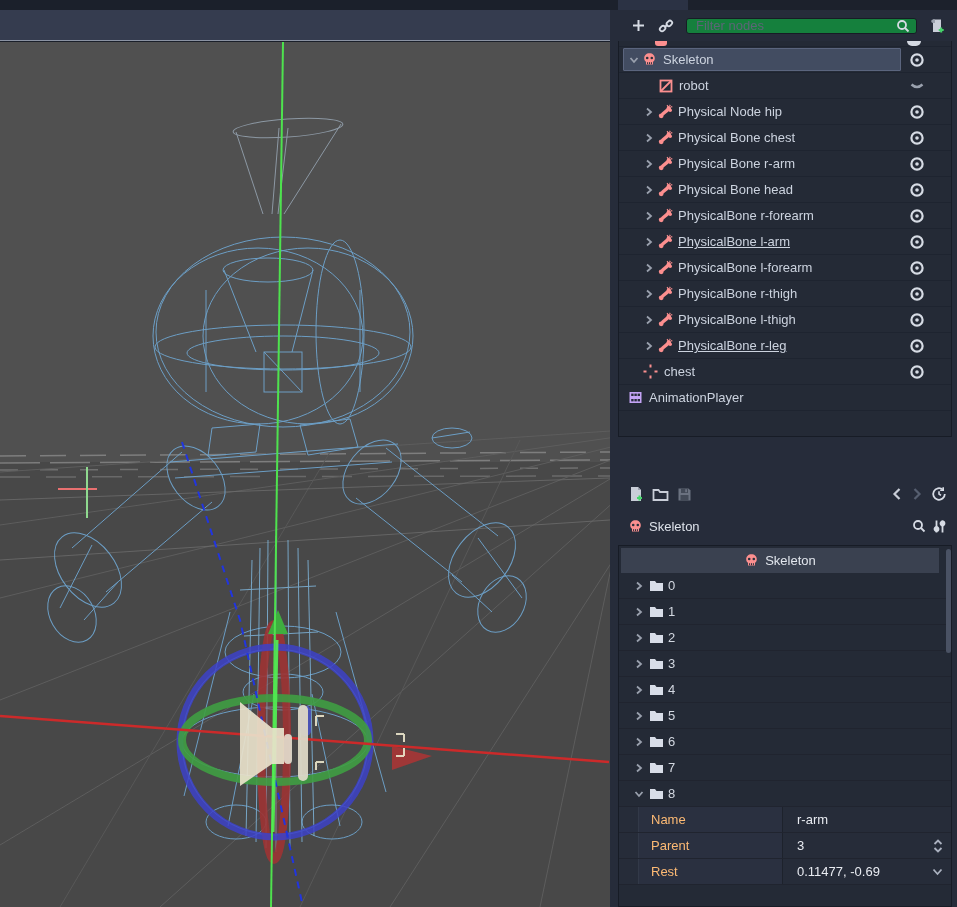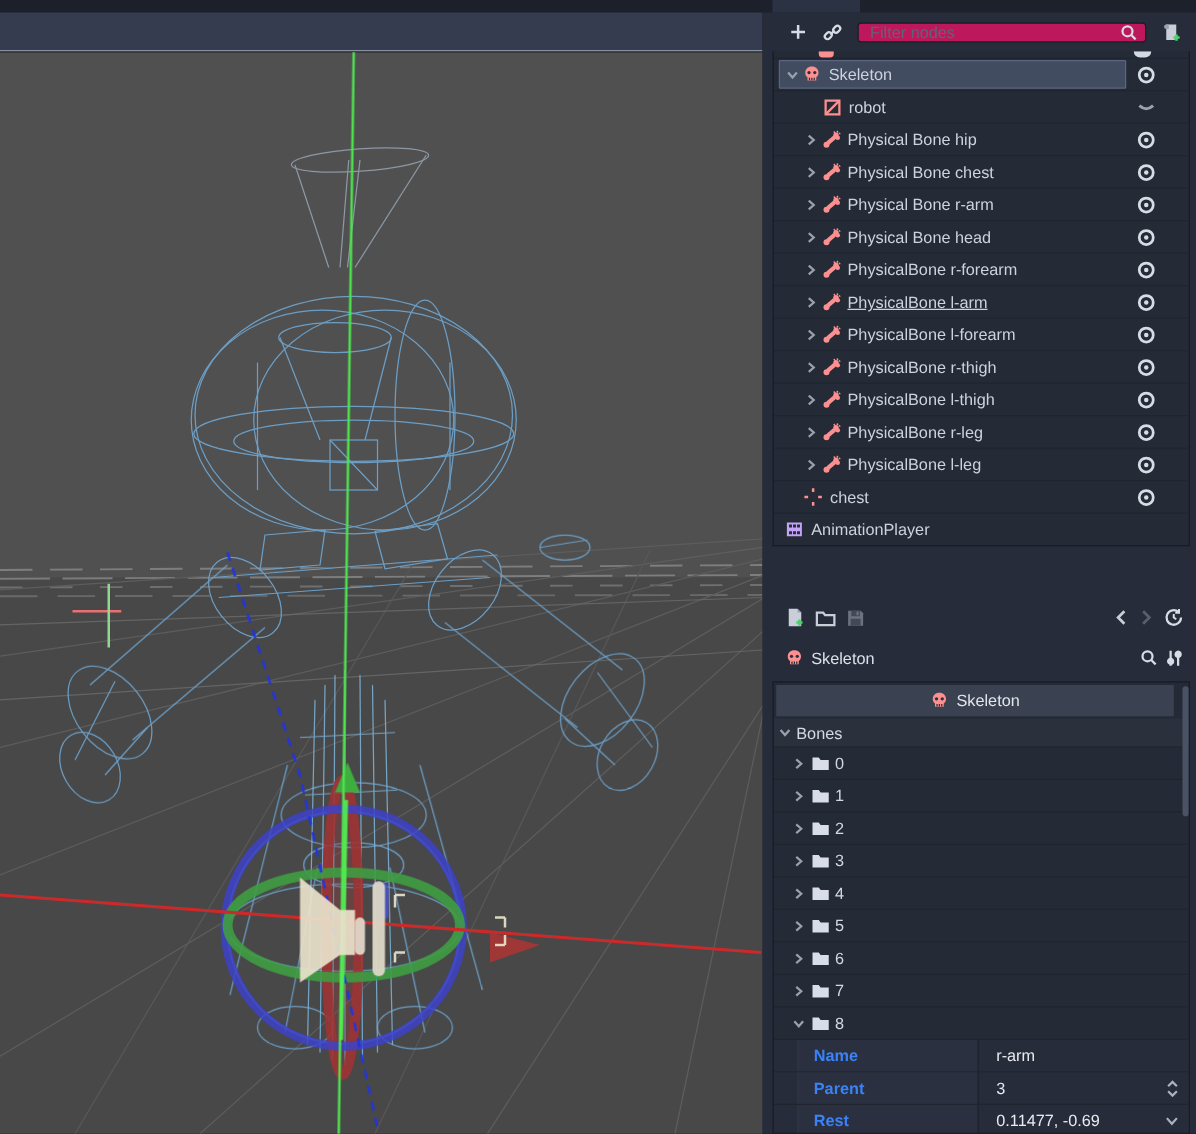--- a/index.html
+++ b/index.html
@@ -16,21 +16,21 @@
 
   
   .dock { position:absolute; left:610px; top:0; width:347px; height:907px; background:#262c3a; }
   .dock-topstrip { position:absolute; left:0; top:0; width:347px; height:10px; background:#1c212c; }
   .dock-tabstub { position:absolute; left:8px; top:0; width:70px; height:10px; background:#2b3244; }
 
   .scene-toolbar { position:absolute; left:0; top:10px; width:347px; height:31px;
     display:flex; align-items:center; gap:4px; padding:0 8px 0 16px; }
   .tool-btn { width:24px; height:24px; display:flex; align-items:center; justify-content:center;
     flex:0 0 auto; border-radius:3px; }
-  .filter-box { flex:1; height:16px; background:#be185d; border:1px solid #171c25; border-radius:3px;
+  .filter-box { flex:1; height:16px; background:#15803d; border:1px solid #171c25; border-radius:3px;
     display:flex; align-items:center; padding:0 6px 0 9px; margin:0 4px; }
   .filter-box input { flex:1; background:transparent; border:none; outline:none;
     color:#c8cedb; font-size:13px; font-family:"Liberation Sans",sans-serif; min-width:0; }
   .filter-box input::placeholder { color:#5c6577; }
 
   .scene-tree { position:absolute; left:8px; top:41px; width:334px; height:396px;
     background:#242a36; border:1px solid #171c26; border-top:none; overflow:hidden; }
   .partial-row { position:relative; height:6px; border-bottom:1px solid #1e2430; }
   .partial-row .p1 { position:absolute; left:36px; top:0; width:12px; height:5px; background:#fc8f8f; border-radius:0 0 3px 3px;}
   .partial-row .p2 { position:absolute; right:30px; top:0; width:14px; height:5px; background:#d4d9e2; border-radius:0 0 7px 7px;}
@@ -65,22 +65,22 @@
     display:flex; align-items:center; justify-content:center; gap:6px;
     color:#e2e6ed; font-size:13px; }
   .insp-category { height:23px; margin-top:2px; background:#2b303d; display:flex; align-items:center;
     gap:4px; padding-left:4px; color:#d6dae2; font-size:13px; border-bottom:1px solid #20242f; }
   .bone-row { height:26px; display:flex; align-items:center; gap:4px; padding-left:14px;
     border-bottom:1px solid #20242f; color:#d3d8e1; font-size:13px; }
   .bone-row .b-chev { width:12px; display:flex; justify-content:center; }
   .prop-row { height:26px; display:flex; align-items:stretch; border-bottom:1px solid #20242f;
     font-size:13px; position:relative; background:#262c39; }
   .prop-row .indent { width:20px; border-right:1px solid #323948; flex:0 0 auto; }
-  .prop-label { flex:0 0 143px; display:flex; align-items:center; padding-left:12px; color:#3b82f6;
-    background:#2a3040;font-weight:bold; }
+  .prop-label { flex:0 0 143px; display:flex; align-items:center; padding-left:12px; color:#fdba74;
+    background:#2a3040; }
   .prop-value { flex:1; display:flex; align-items:center; padding:0 8px 0 14px; color:#e8ebf1;
     border-left:1px solid #1d222c; }
   .prop-value .ctrl { margin-left:auto; display:flex; }
   .insp-scrollbar { position:absolute; left:327px; top:3px; width:5px; height:104px;
     background:#4a5264; border-radius:3px; }
 
   .icon { display:inline-flex; }
 </style>
 </head>
 <body>
@@ -312,21 +312,21 @@
             </span>
             <span class="tr-icon icon">
               <svg width="16" height="16" viewBox="0 0 16 16" fill="#fc8f8f">
                 <circle cx="4.2" cy="11.8" r="2.4"></circle>
                 <circle cx="11.8" cy="4.2" r="2.2"></circle>
                 <circle cx="13.2" cy="6.2" r="1.8"></circle>
                 <rect x="3.2" y="6.4" width="9.5" height="3.4" rx="1.7" transform="rotate(-40 8 8)"></rect>
                 <path d="M10 1.2l1.2 1.4M12.5 .8l.9 1.2M14.4 2.2l.7 1.2" stroke="#fc8f8f" stroke-width="1.1" fill="none"></path>
               </svg>
             </span>
-            <span class="tr-label">Physical Bone hip</span>
+            <span class="tr-label">Physical Node hip</span>
             <span class="tr-right icon">
               <svg width="16" height="16" viewBox="0 0 16 16" fill="none">
                 <circle cx="8" cy="8" r="5.6" stroke="#d6dbe4" stroke-width="2.2"></circle>
                 <circle cx="8" cy="8" r="1.8" fill="#d6dbe4"></circle>
               </svg>
             </span>
           </div>
           <div class="tree-row" style="padding-left: 23px; align-items: center;">
             <span class="tr-chevron icon">
               <svg width="10" height="10" viewBox="0 0 10 10" fill="none" stroke="#9aa1ae" stroke-width="1.8">
@@ -504,59 +504,36 @@
               </svg>
             </span>
             <span class="tr-label">PhysicalBone l-thigh</span>
             <span class="tr-right icon">
               <svg width="16" height="16" viewBox="0 0 16 16" fill="none">
                 <circle cx="8" cy="8" r="5.6" stroke="#d6dbe4" stroke-width="2.2"></circle>
                 <circle cx="8" cy="8" r="1.8" fill="#d6dbe4"></circle>
               </svg>
             </span>
           </div>
-          <div class="tree-row" style="padding-left: 23px;">
+          <div class="tree-row" style="padding-left: 23px; text-decoration: underline;">
             <span class="tr-chevron icon">
               <svg width="10" height="10" viewBox="0 0 10 10" fill="none" stroke="#9aa1ae" stroke-width="1.8">
                 <path d="M3 1.5 L7 5 L3 8.5"></path>
               </svg>
             </span>
             <span class="tr-icon icon">
               <svg width="16" height="16" viewBox="0 0 16 16" fill="#fc8f8f">
                 <circle cx="4.2" cy="11.8" r="2.4"></circle>
                 <circle cx="11.8" cy="4.2" r="2.2"></circle>
                 <circle cx="13.2" cy="6.2" r="1.8"></circle>
                 <rect x="3.2" y="6.4" width="9.5" height="3.4" rx="1.7" transform="rotate(-40 8 8)"></rect>
                 <path d="M10 1.2l1.2 1.4M12.5 .8l.9 1.2M14.4 2.2l.7 1.2" stroke="#fc8f8f" stroke-width="1.1" fill="none"></path>
               </svg>
             </span>
             <span class="tr-label">PhysicalBone r-leg</span>
-            <span class="tr-right icon">
-              <svg width="16" height="16" viewBox="0 0 16 16" fill="none">
-                <circle cx="8" cy="8" r="5.6" stroke="#d6dbe4" stroke-width="2.2"></circle>
-                <circle cx="8" cy="8" r="1.8" fill="#d6dbe4"></circle>
-              </svg>
-            </span>
-          </div>
-          <div class="tree-row" style="padding-left: 23px;">
-            <span class="tr-chevron icon">
-              <svg width="10" height="10" viewBox="0 0 10 10" fill="none" stroke="#9aa1ae" stroke-width="1.8">
-                <path d="M3 1.5 L7 5 L3 8.5"></path>
-              </svg>
-            </span>
-            <span class="tr-icon icon">
-              <svg width="16" height="16" viewBox="0 0 16 16" fill="#fc8f8f">
-                <circle cx="4.2" cy="11.8" r="2.4"></circle>
-                <circle cx="11.8" cy="4.2" r="2.2"></circle>
-                <circle cx="13.2" cy="6.2" r="1.8"></circle>
-                <rect x="3.2" y="6.4" width="9.5" height="3.4" rx="1.7" transform="rotate(-40 8 8)"></rect>
-                <path d="M10 1.2l1.2 1.4M12.5 .8l.9 1.2M14.4 2.2l.7 1.2" stroke="#fc8f8f" stroke-width="1.1" fill="none"></path>
-              </svg>
-            </span>
-            <span class="tr-label">PhysicalBone l-leg</span>
             <span class="tr-right icon">
               <svg width="16" height="16" viewBox="0 0 16 16" fill="none">
                 <circle cx="8" cy="8" r="5.6" stroke="#d6dbe4" stroke-width="2.2"></circle>
                 <circle cx="8" cy="8" r="1.8" fill="#d6dbe4"></circle>
               </svg>
             </span>
           </div>
           <div class="tree-row" style="padding-left: 23px;">
             <span class="tr-icon icon">
               <svg width="15" height="15" viewBox="0 0 15 15" stroke="#fc8f8f" stroke-width="2" fill="none">
@@ -664,28 +641,20 @@
         <span class="icon">
             <svg width="15" height="15" viewBox="0 0 15 15">
               <path d="M7.5 1.2c-3.2 0-5.3 2.1-5.3 5 0 1.7.8 2.9 1.8 3.6v2.6h7v-2.6c1-.7 1.8-1.9 1.8-3.6 0-2.9-2.1-5-5.3-5z" fill="#fc8f8f"></path>
               <circle cx="5.2" cy="6" r="1.3" fill="#2a303c"></circle>
               <circle cx="9.8" cy="6" r="1.3" fill="#2a303c"></circle>
               <path d="M5.6 10.2v2M7.5 10.2v2M9.4 10.2v2" stroke="#2a303c" stroke-width="1"></path>
             </svg>
           </span>
         <span>Skeleton</span>
       </div>
-      <div class="insp-category">
-        <span class="icon">
-            <svg width="10" height="10" viewBox="0 0 10 10" fill="none" stroke="#9aa1ae" stroke-width="1.8">
-              <path d="M1.5 3 L5 7 L8.5 3"></path>
-            </svg>
-          </span>
-        <span>Bones</span>
-      </div>
       <div id="bone-rows">
           <div class="bone-row">
             <span class="b-chev icon">
               <svg width="10" height="10" viewBox="0 0 10 10" fill="none" stroke="#9aa1ae" stroke-width="1.8">
                 <path d="M3 1.5 L7 5 L3 8.5"></path>
               </svg>
             </span>
             <span class="icon">
               <svg width="15" height="13" viewBox="0 0 15 13">
                 <path d="M1 2h5l1.5 2H14v8H1z" fill="#d8dde8"></path>

